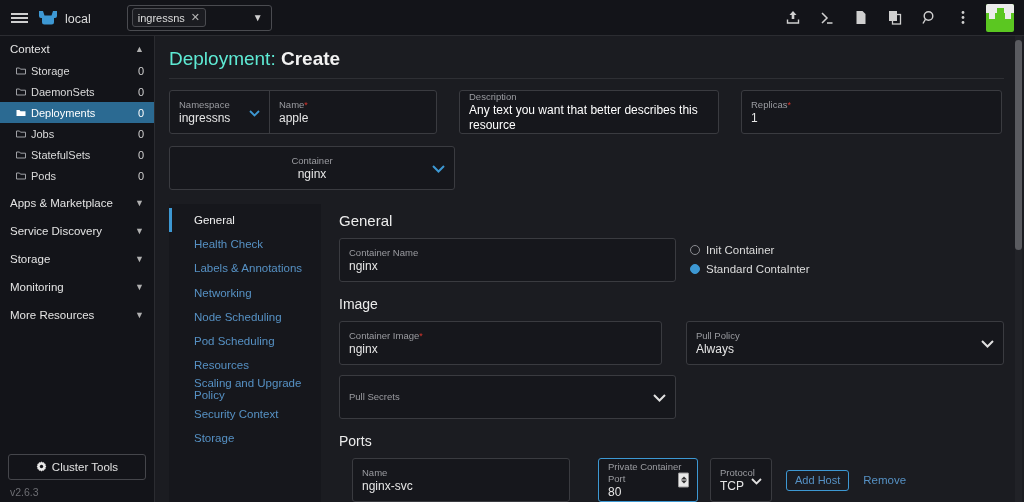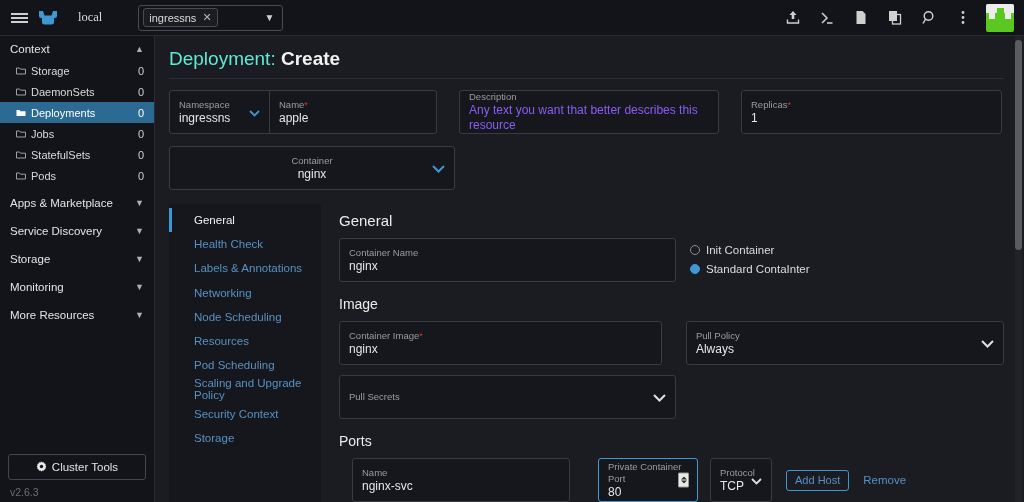--- a/index.html
+++ b/index.html
@@ -14,21 +14,21 @@
 
   
   .topbar {
     height: 36px; flex: 0 0 36px;
     background: #131419;
     display: flex; align-items: center;
     border-bottom: 1px solid #2b2c31;
   }
   .hamburger { width: 38px; display:flex; align-items:center; justify-content:center; cursor:pointer; }
   .hamburger span { display:block; width:17px; height:2px; background:#cfcfcf; margin:2px 0; }
-  .brand { display:flex; align-items:center; gap:20px; padding-right:16px;font-family:Liberation Serif, serif; }
+  .brand { display:flex; align-items:flex-end; gap:7px; padding-right:16px; }
   .cow { width:20px; height:16px; position:relative; }
   .cow svg { display:block; }
   .brand-name { font-size:12.5px; color:#dcdcdc; }
 
   .ns-picker {
     margin-left:20px; width:145px; height:26px;
     border:1px solid #4a4b50; border-radius:3px;
     background:#131419; display:flex; align-items:center;
     padding:0 4px; cursor:pointer;
   }
@@ -102,21 +102,21 @@
   .field {
     background:#16171c; border:1px solid #3a3b40; border-radius:3px;
     height:44px; padding:5px 9px; position:relative; display:flex; flex-direction:column;
     justify-content:center; cursor:text;
   }
   .field.sel { cursor:pointer; }
   .field.focus { border-color:#3d98d3; }
   .f-label { font-size:9.5px; color:#9b9ca1; line-height:12px; }
   .f-label .req { color:#d4352c; font-size:9px; }
   .f-value { font-size:12px; color:#e6e6e6; line-height:15px; }
-  .f-value.ph { color:#8b5cf6; }
+  .f-value.ph { color:#ffffff; }
   .caret-ic { position:absolute; right:9px; top:50%; transform:translateY(-50%); color:#5691c4; }
   .caret-w { position:absolute; right:9px; top:50%; transform:translateY(-50%); color:#e0e0e0; }
 
   .row-top { display:flex; align-items:center; }
   .combo-pair { display:flex; border:1px solid #3a3b40; border-radius:3px; background:#16171c; height:44px; }
   .combo-pair > .half { position:relative; display:flex; flex-direction:column; justify-content:center; padding:5px 9px; }
   .combo-pair .divider { width:1px; background:#3a3b40; }
 
   
   .container-sel { width:286px; margin-top:12px; height:44px;text-align:center; }
@@ -407,24 +407,24 @@
             <div class="tab">
                 <span>Labels &amp; Annotations</span>
               </div>
             <div class="tab">
                 <span>Networking</span>
               </div>
             <div class="tab">
                 <span>Node Scheduling</span>
               </div>
             <div class="tab">
+                <span>Pod Scheduling</span>
+              </div>
+            <div class="tab">
                 <span>Resources</span>
-              </div>
-            <div class="tab">
-                <span>Pod Scheduling</span>
               </div>
             <div class="tab">
                 <span>Scaling and Upgrade Policy</span>
               </div>
             <div class="tab">
                 <span>Security Context</span>
               </div>
             <div class="tab">
                 <span>Storage</span>
               </div>

